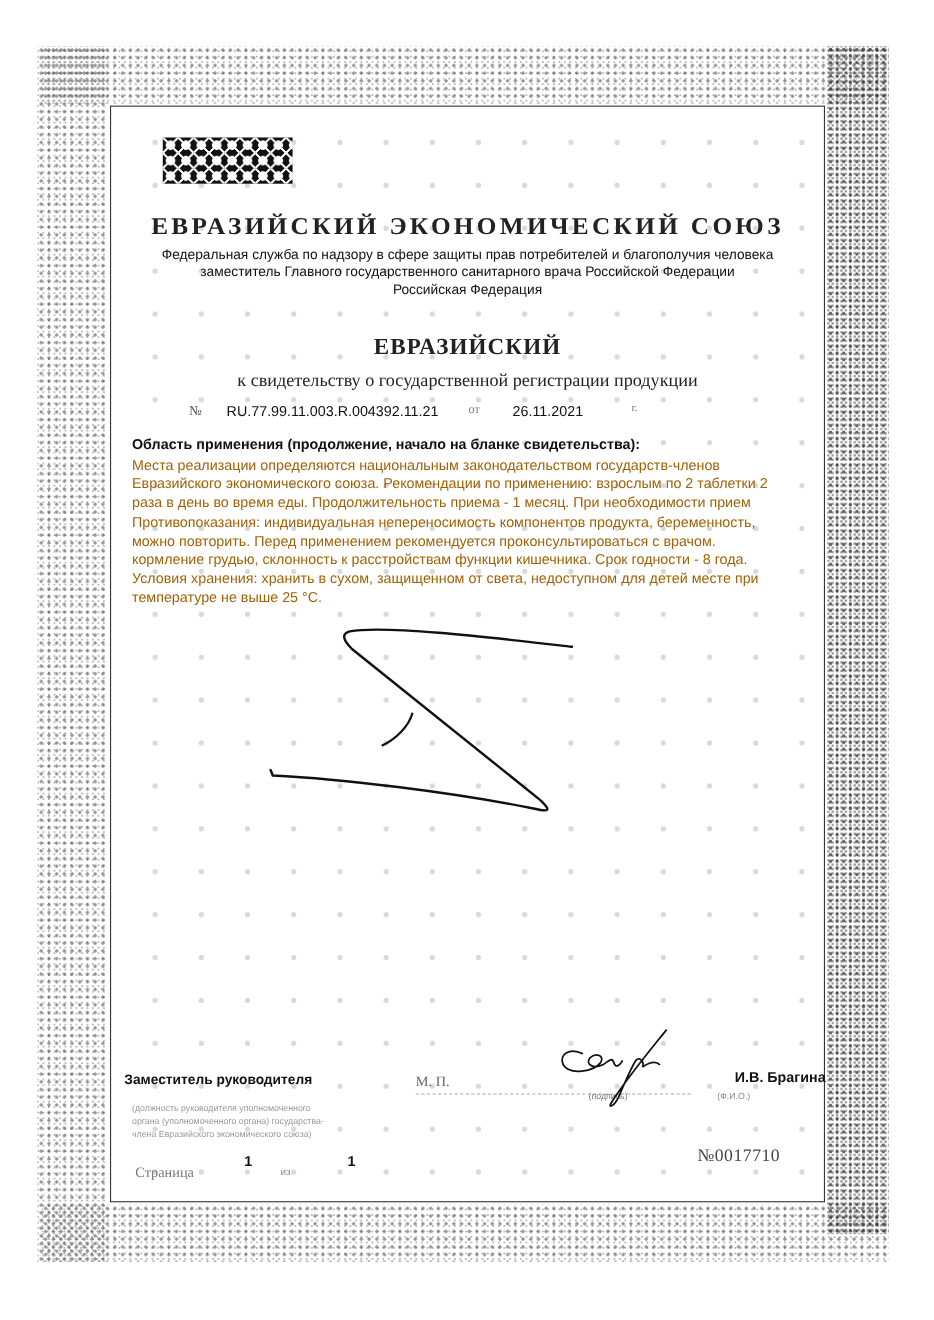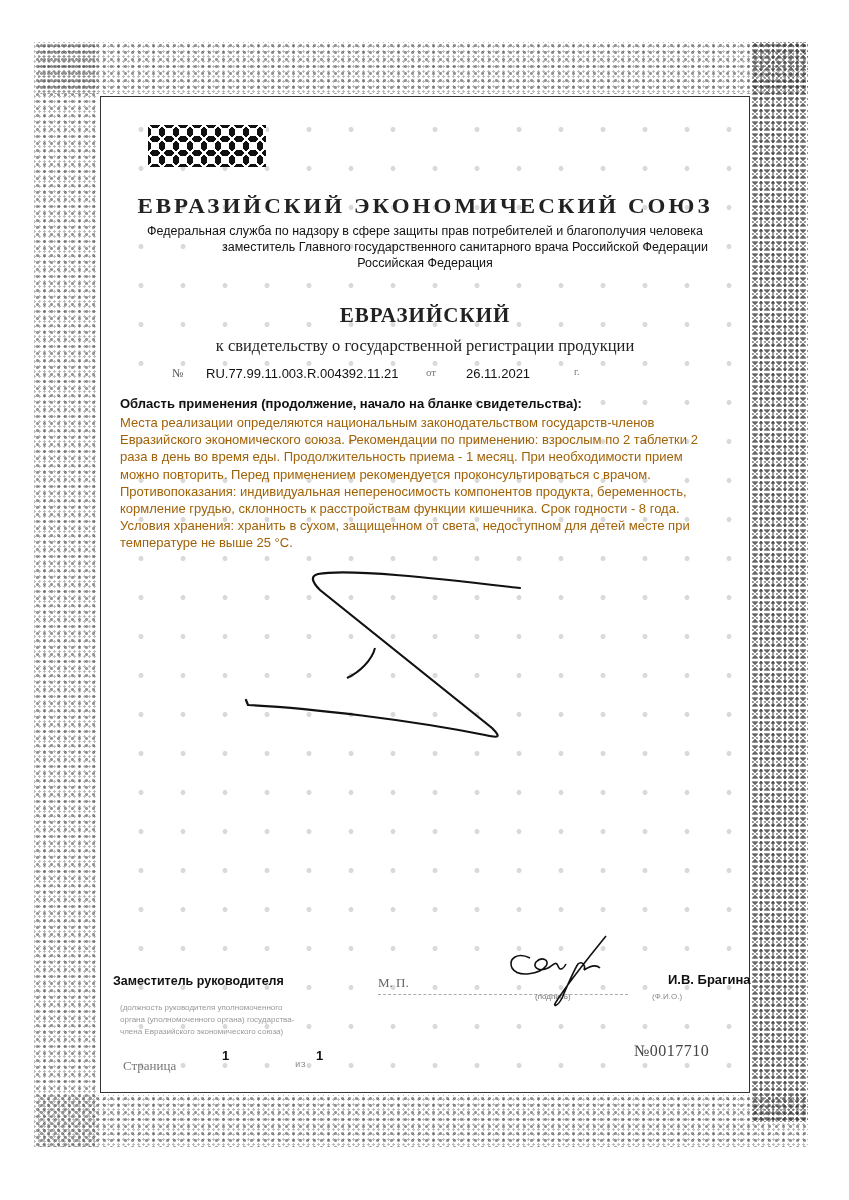--- a/index.html
+++ b/index.html
@@ -48,21 +48,21 @@
   }
   .title-union {
     position:absolute; left:100px; width:650px; top:193px; text-align:center;
     font-family:"Liberation Serif", serif; font-size:23px; letter-spacing:3px; color:#222;
     font-weight:bold; transform:scaleY(0.95);
   }
   .header-line {
     position:absolute; left:100px; width:650px; text-align:center; font-size:12.5px; color:#111;
   }
   .h1 { top:224px; }
-  .h2 { top:240px;padding-left:40px; }
+  .h2 { top:240px; }
   .h3 { top:256px; }
   .appendix-title {
     position:absolute; left:100px; width:650px; top:303px; text-align:center;
     font-family:"Liberation Serif", serif; font-size:21px; font-weight:bold; letter-spacing:1px; color:#222;
   }
   .appendix-sub {
     position:absolute; left:100px; width:650px; top:336px; text-align:center;
     font-family:"Liberation Serif", serif; font-size:16.5px; color:#222;
   }
   .reg-row { position:absolute; top:366px; font-size:13px; }
@@ -93,21 +93,21 @@
   .signer-caption { position:absolute; left:652px; top:992px; font-size:8px; color:#888; }
   .handwritten-sig { position:absolute; left:500px; top:930px; width:120px; height:80px; }
   .position-note {
     position:absolute; left:120px; top:1002px; width:290px; font-size:8px; line-height:12px; color:#999;
   }
   .page-label {
     position:absolute; left:123px; top:1058px; font-family:"Liberation Serif", serif; font-size:13px; color:#777;
   }
   .page-num { position:absolute; top:1048px; font-size:13px; font-weight:bold; color:#111; }
   .page-cur { left:222px; }
-  .page-of-label { position:absolute; left:255px; top:1060px; font-size:9px; color:#888; font-family:Liberation Mono, monospace;margin-left:40px; }
+  .page-of-label { position:absolute; left:255px; top:1060px; font-size:9px; color:#888; font-family:Liberation Sans, sans-serif; }
   .page-total { left:316px; }
   .serial {
     position:absolute; left:634px; top:1042px; font-family:"Liberation Serif", serif; font-size:16px; color:#444; letter-spacing:0.5px;
   }
 </style>
 </head>
 <body>
 
 <div class="frame-band band-top"></div>
 <div class="frame-band band-bottom"></div>
@@ -134,22 +134,22 @@
 <div class="reg-row reg-from-label">от</div>
 <div class="reg-row reg-date">26.11.2021</div>
 <div class="reg-row reg-g">г.</div>
 
 <div class="section-heading">Область применения (продолжение, начало на бланке свидетельства):</div>
 
 <div class="body-text">
   <div>Места реализации определяются национальным законодательством государств-членов</div>
   <div>Евразийского экономического союза. Рекомендации по применению: взрослым по 2 таблетки 2</div>
   <div>раза в день во время еды. Продолжительность приема - 1 месяц. При необходимости прием</div>
+  <div>Противопоказания: индивидуальная непереносимость компонентов продукта, беременность,</div>
   <div>можно повторить. Перед применением рекомендуется проконсультироваться с врачом.</div>
-  <div>Противопоказания: индивидуальная непереносимость компонентов продукта, беременность,</div>
   <div>кормление грудью, склонность к расстройствам функции кишечника. Срок годности - 8 года.</div>
   <div>Условия хранения: хранить в сухом, защищенном от света, недоступном для детей месте при</div>
   <div>температуре не выше 25 °С.</div>
 </div>
 
 <svg class="signature-z" viewBox="0 0 300 200">
   <path d="M290 28 C220 20, 120 8, 88 14 C80 16, 82 22, 90 30 L262 168 C272 178, 268 178, 255 175 C180 160, 80 148, 18 145 L16 140" fill="none" stroke="#111" stroke-width="2.2" stroke-linecap="round"></path>
   <path d="M145 88 C142 100, 130 112, 117 118" fill="none" stroke="#111" stroke-width="2"></path>
 </svg>
 

